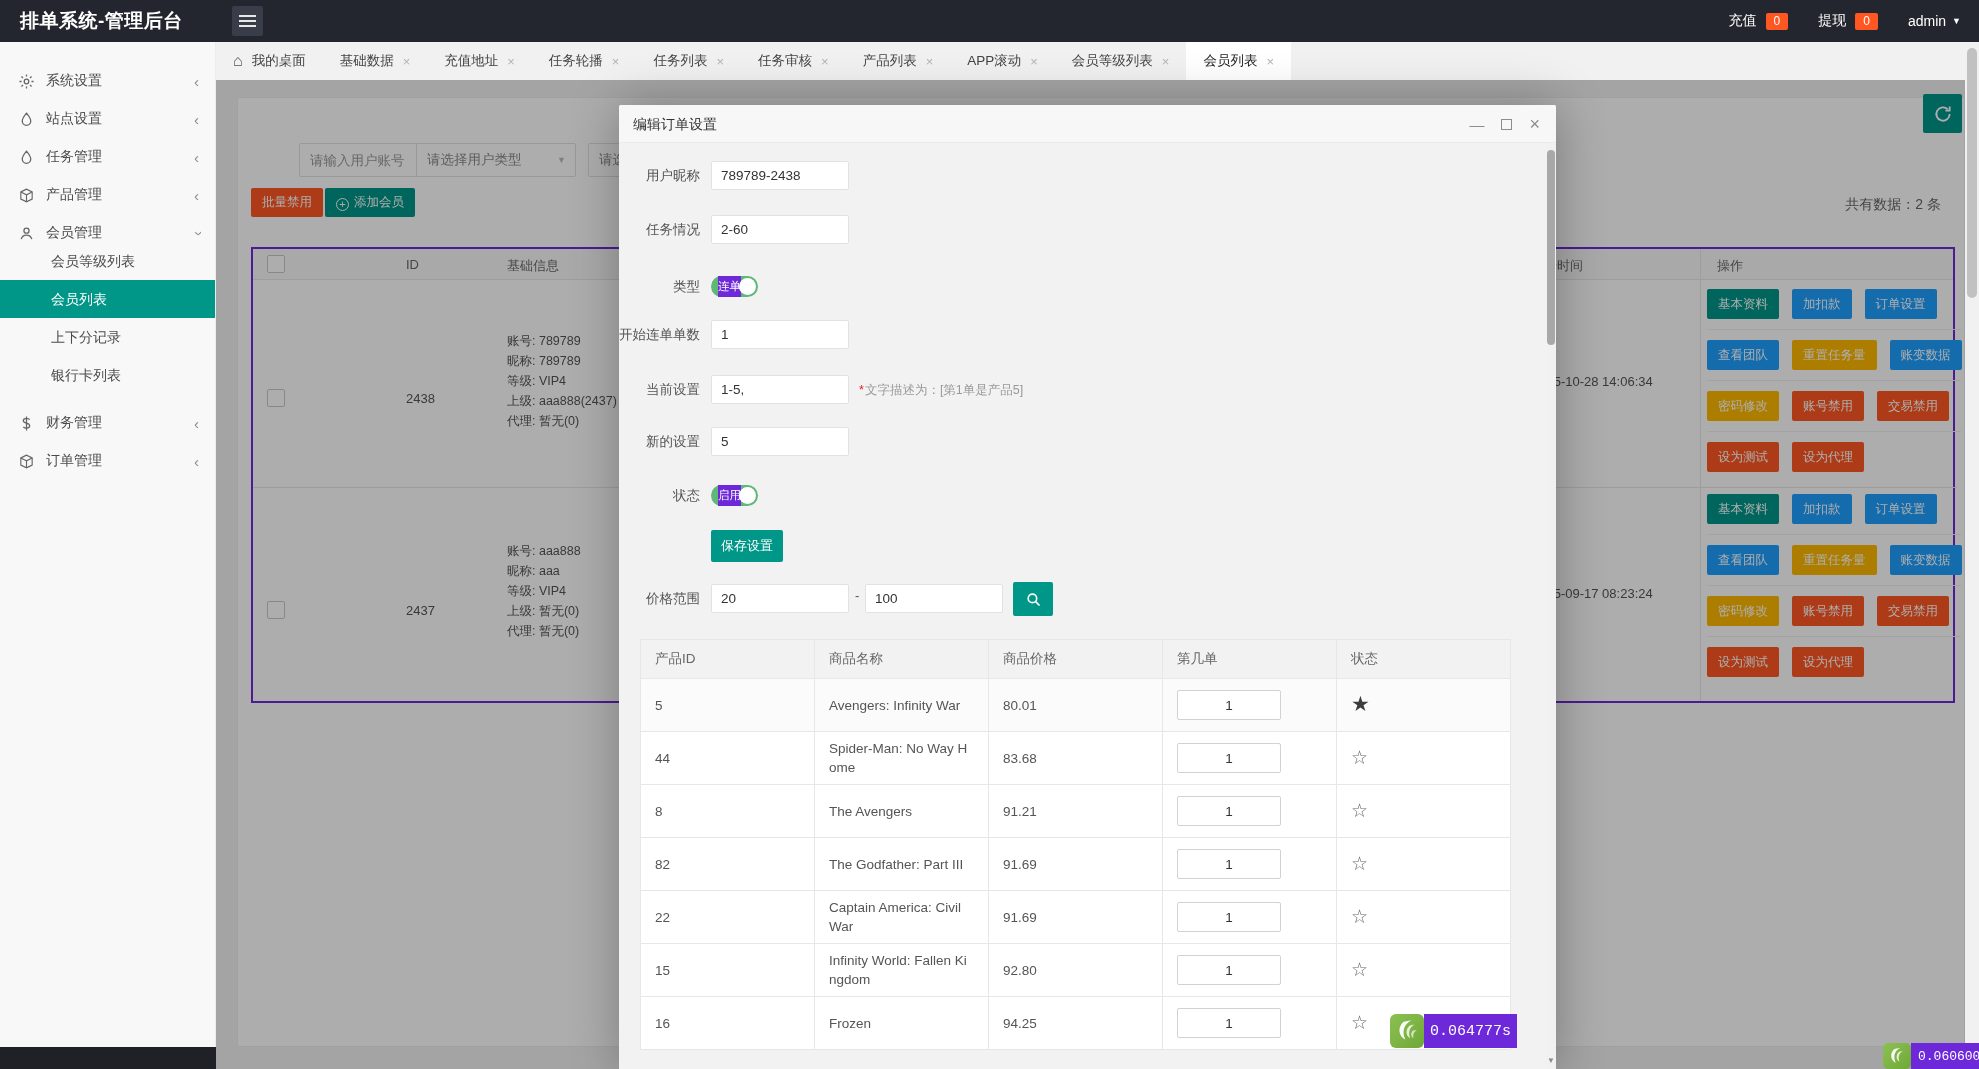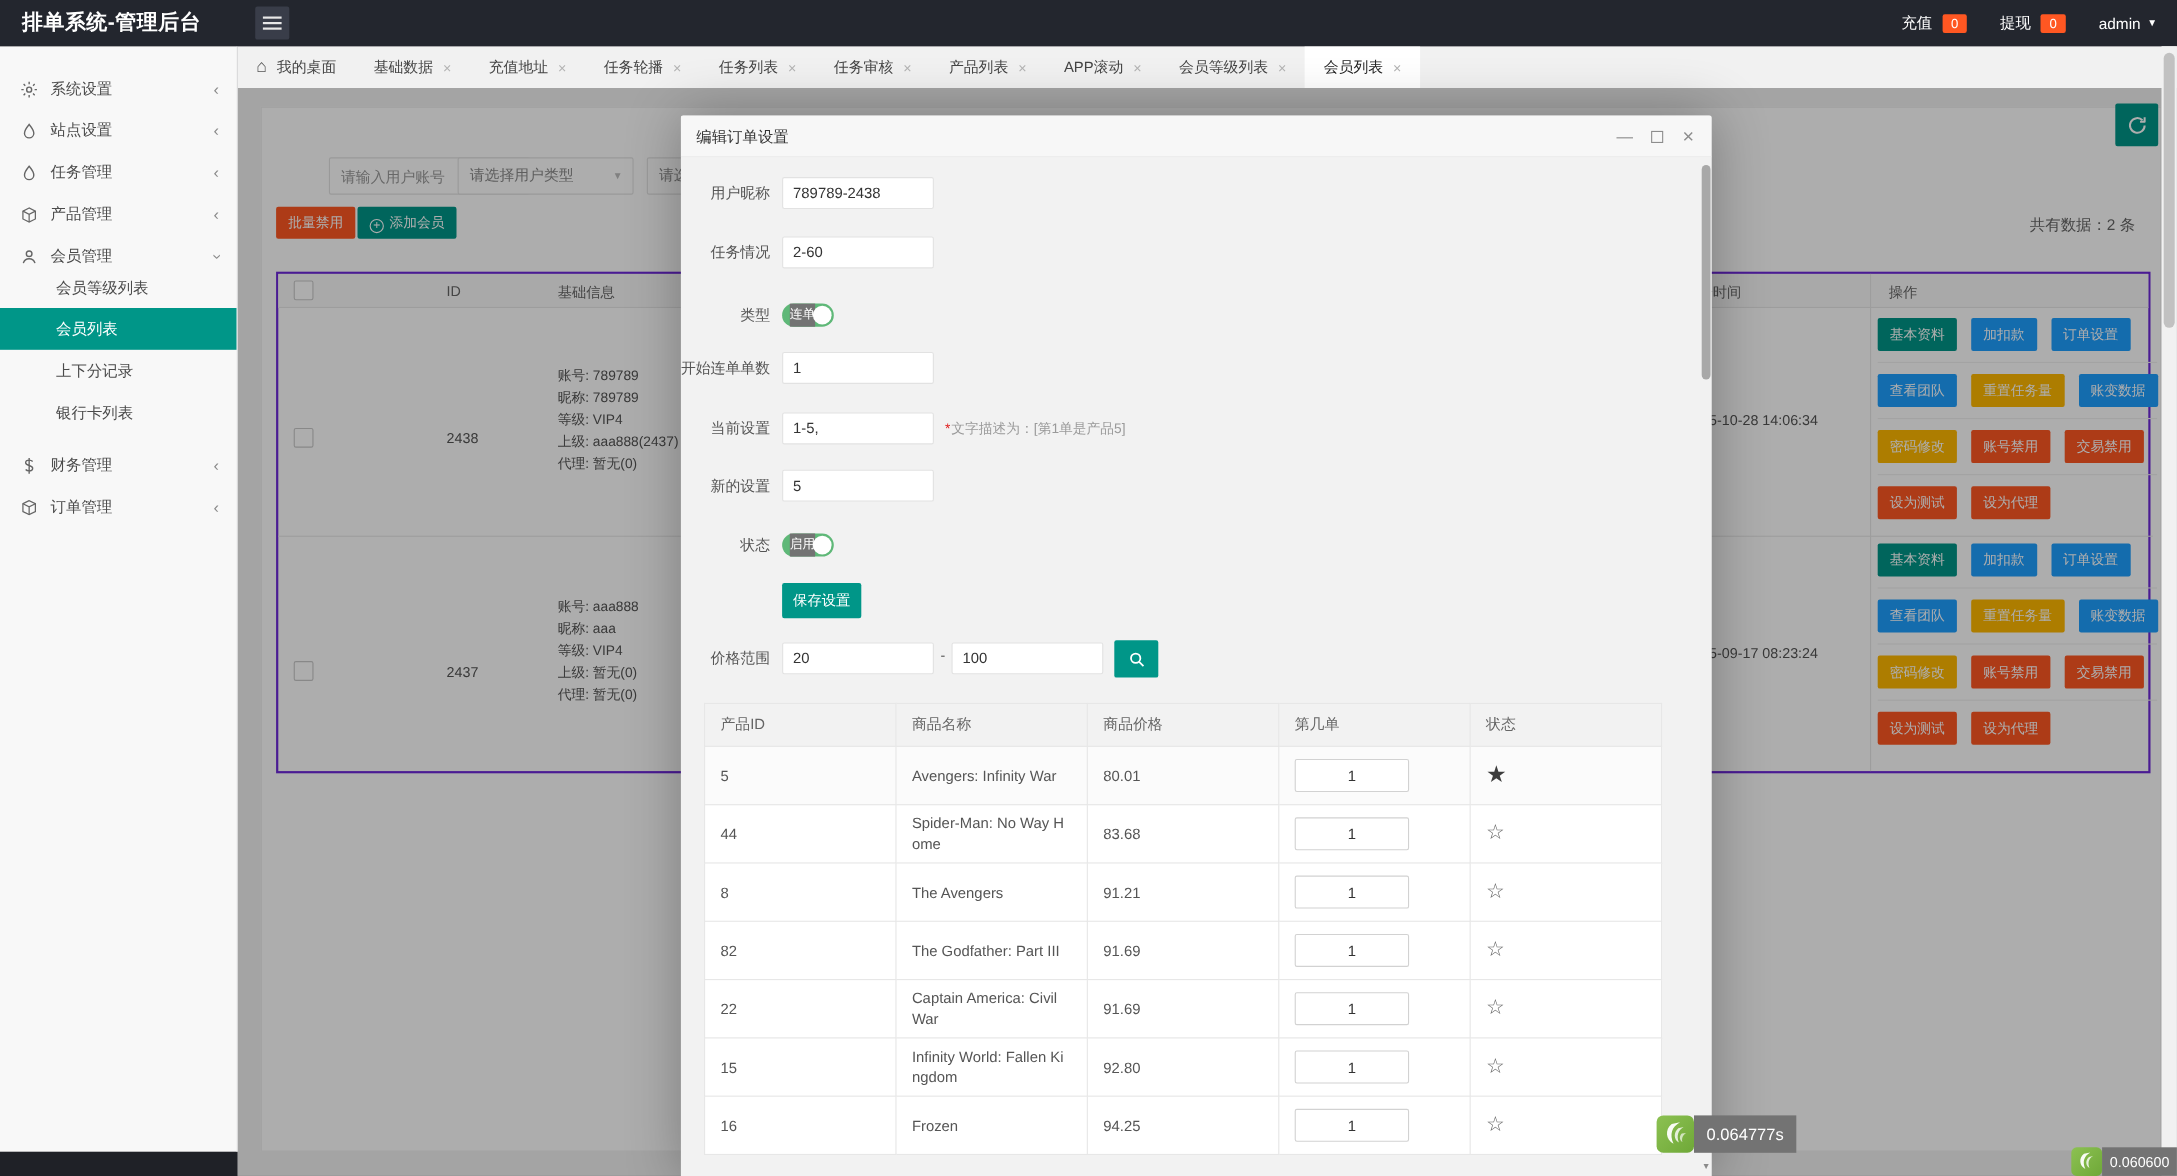--- a/index.html
+++ b/index.html
@@ -101,22 +101,22 @@
   .star-g { font-size:19px; color:#666; }
   .star-g.filled { color:#3d3d3d; font-size:21px; }
 
   .modal-scroll { position:absolute; right:0; top:38px; width:10px; bottom:0; background:#f1f1f1; }
   .modal-scroll .thumb { position:absolute; left:1px; top:7px; width:8px; height:195px; background:#a8a8a8; border-radius:4px; }
   .modal-scroll .sarrow { position:absolute; left:0; bottom:4px; width:10px; text-align:center; font-size:8px; color:#8a8a8a; }
 
   
   .timer { position:absolute; z-index:200; display:flex; }
   .t-ico { border-radius:6px; background:linear-gradient(135deg,#8CC152,#6FA838); display:flex; align-items:center; justify-content:center; }
-  .t-label { background:#737373; color:#fff; display:flex; align-items:center; }
-  .timer-modal { left:1506px; top:1014px;justify-content:flex-end; }
+  .t-label { background:#6d28d9; color:#fff; display:flex; align-items:center;font-family:Liberation Mono, monospace; }
+  .timer-modal { left:1390px; top:1014px;justify-content:flex-end; }
   .timer-modal .t-ico { width:34px; height:34px; }
   .timer-modal .t-label { width:93px; height:34px; justify-content:center; font-size:15px; }
   .timer-page { left:1883px; top:1043px; }
   .timer-page .t-ico { width:28px; height:26px; border-radius:5px; }
   .timer-page .t-label { width:68px; height:26px; padding-left:7px; font-size:13px; }
 </style>
 </head>
 <body>
 
 <div class="stage">

